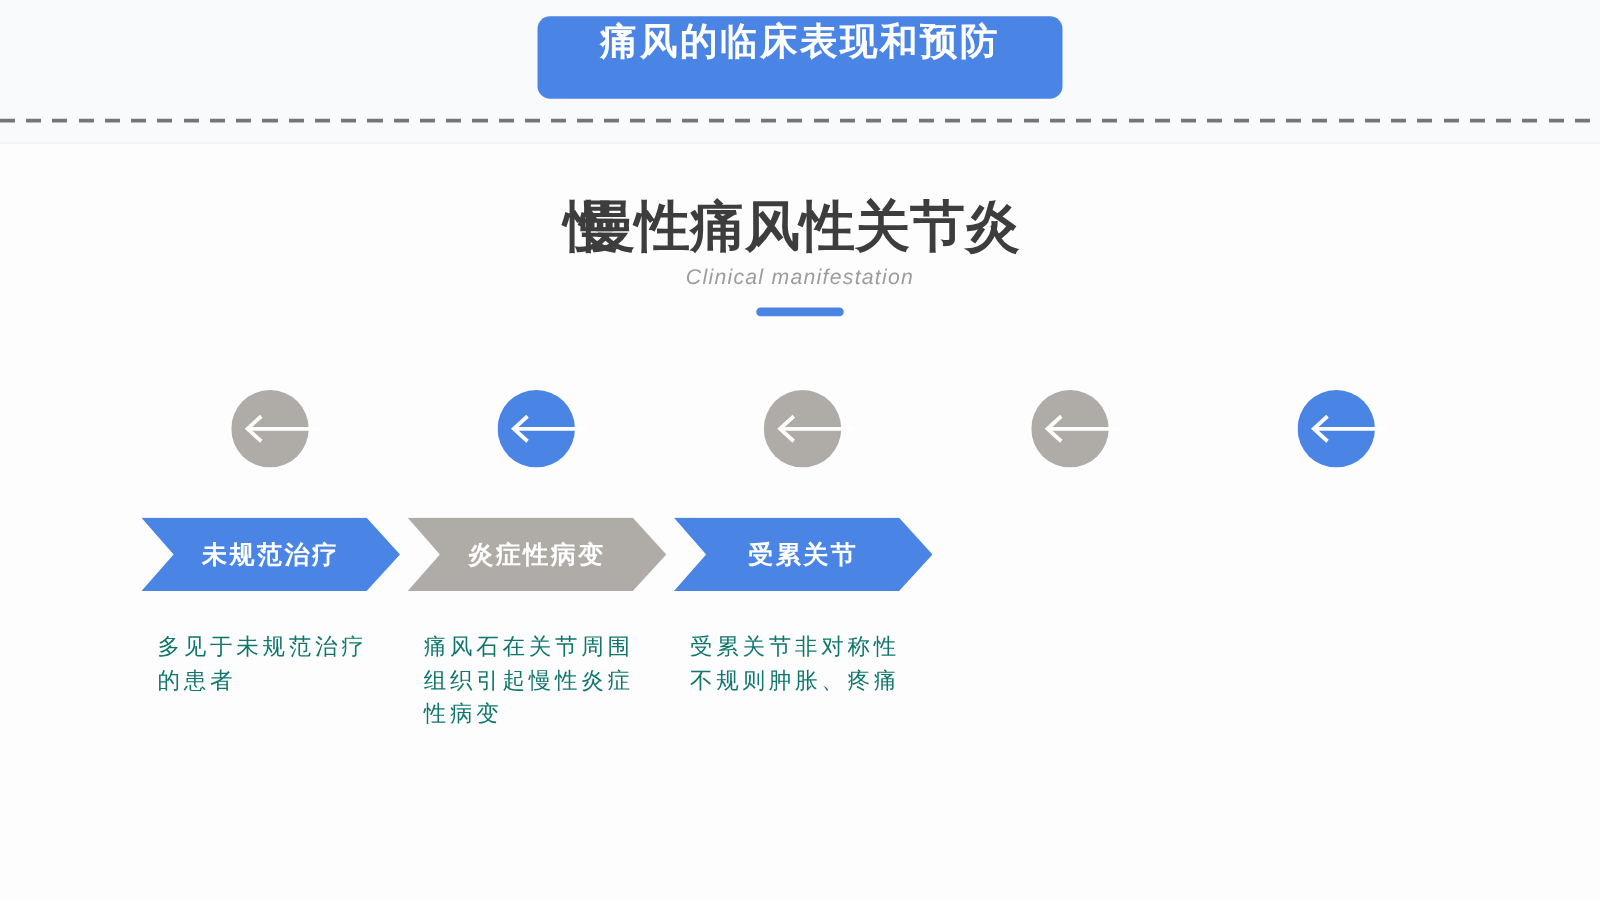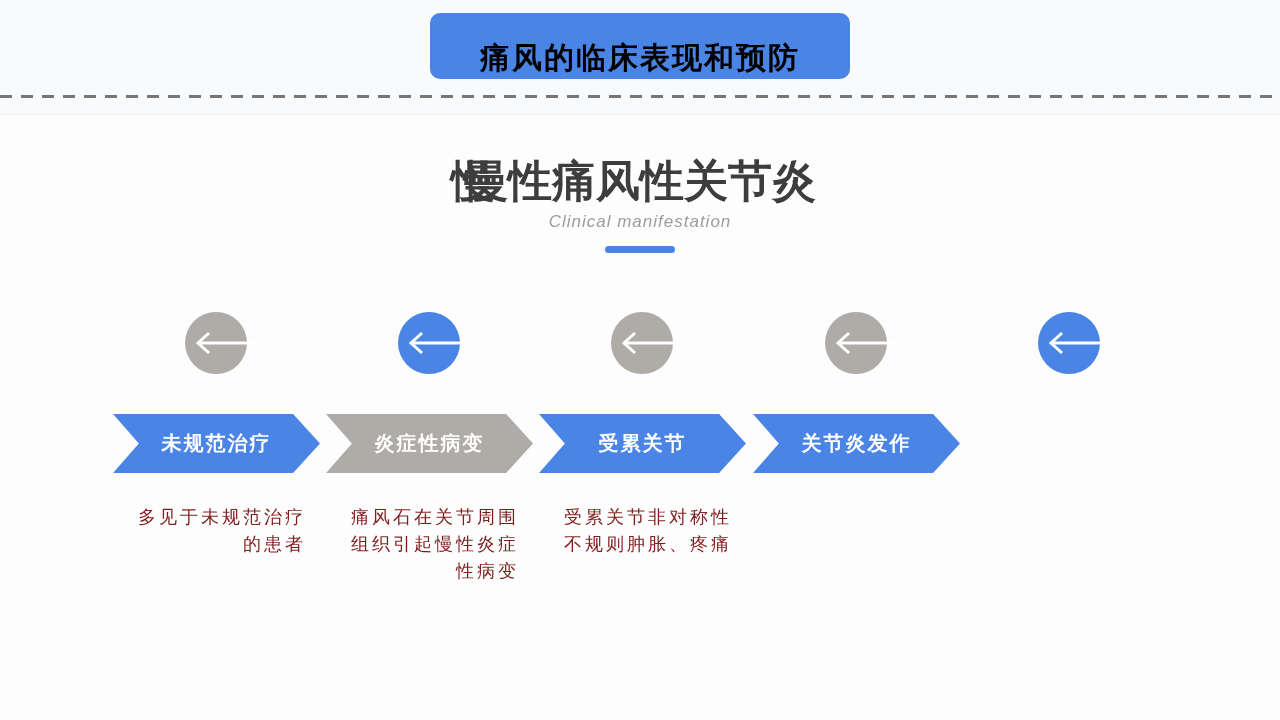--- a/index.html
+++ b/index.html
@@ -11,22 +11,22 @@
     overflow: hidden;
   }
   .header-band {
     position: absolute; left: 0; top: 0; width: 1280px; height: 115px;
     background: #f9fafc;
     border-bottom: 1px solid #edf0f4;
   }
   .header-pill {
     position: absolute; left: 430px; top: 13px; width: 420px; height: 66px;
     border-radius: 10px;
-    display: flex; align-items: flex-end; justify-content: center;
-    color: #000000; font-size: 30px; font-weight: bold; letter-spacing: 2px;
+    display: flex; align-items: flex-start; justify-content: center;
+    color: #ffffff; font-size: 30px; font-weight: bold; letter-spacing: 2px;
   }
   .dashed-divider {
     position: absolute; left: 0; top: 95px; width: 1280px; height: 3px;
     background: repeating-linear-gradient(to right, #767676 0 12px, transparent 12px 21px);
   }
   .main-title {
     position: absolute; left: 0; top: 152px; width: 1280px;
     text-align: center;
     font-size: 44px; font-weight: bold; color: #3d3d3d;
   }
@@ -52,22 +52,22 @@
     display: block;
   }
   .stage-banner {
     position: absolute; left: 4px; top: 102px; width: 207px; height: 59px;
     clip-path: polygon(0% 0%, 87% 0%, 100% 50%, 87% 100%, 0% 100%, 12.5% 50%);
     display: flex; align-items: center; justify-content: center;
     color: #ffffff; font-size: 20px; font-weight: bold; letter-spacing: 2px;
   }
   .stage-desc {
     position: absolute; left: 17px; top: 192px; width: 180px;
-    text-align: right;
-    font-size: 18px; line-height: 27px; color: #7f1d1d; letter-spacing: 3px;
+    text-align: left;
+    font-size: 18px; line-height: 27px; color: #0f766e; letter-spacing: 3px;
   }
 </style>
 </head>
 <body>
 
 <div class="header-band">
   <div class="header-pill" style="background: rgb(74, 132, 228);">
     <span>痛风的临床表现和预防</span>
   </div>
   <div class="dashed-divider"></div>
@@ -116,23 +116,20 @@
   </div>
   <div class="stage-desc">受累关节非对称性不规则肿胀、疼痛</div>
 </div>
 
 <div class="stage" style="left: 749px;">
   <svg class="circle-arrow" viewBox="0 0 76 62">
     <circle cx="31" cy="31" r="31" fill="#afaba7"></circle>
     <line x1="14" y1="31" x2="72" y2="31" stroke="#ffffff" stroke-width="3"></line>
     <path d="M24 21 L13 31 L24 41" stroke="#ffffff" stroke-width="3" fill="none"></path>
   </svg>
-  <div class="stage-banner" style="background: rgb(74, 132, 228);">
-    <span>关节炎发作</span>
-  </div>
 </div>
 
 <div class="stage" style="left: 962px;">
   <svg class="circle-arrow" viewBox="0 0 76 62">
     <circle cx="31" cy="31" r="31" fill="#4a84e4"></circle>
     <line x1="14" y1="31" x2="72" y2="31" stroke="#ffffff" stroke-width="3"></line>
     <path d="M24 21 L13 31 L24 41" stroke="#ffffff" stroke-width="3" fill="none"></path>
   </svg>
 </div>
 

